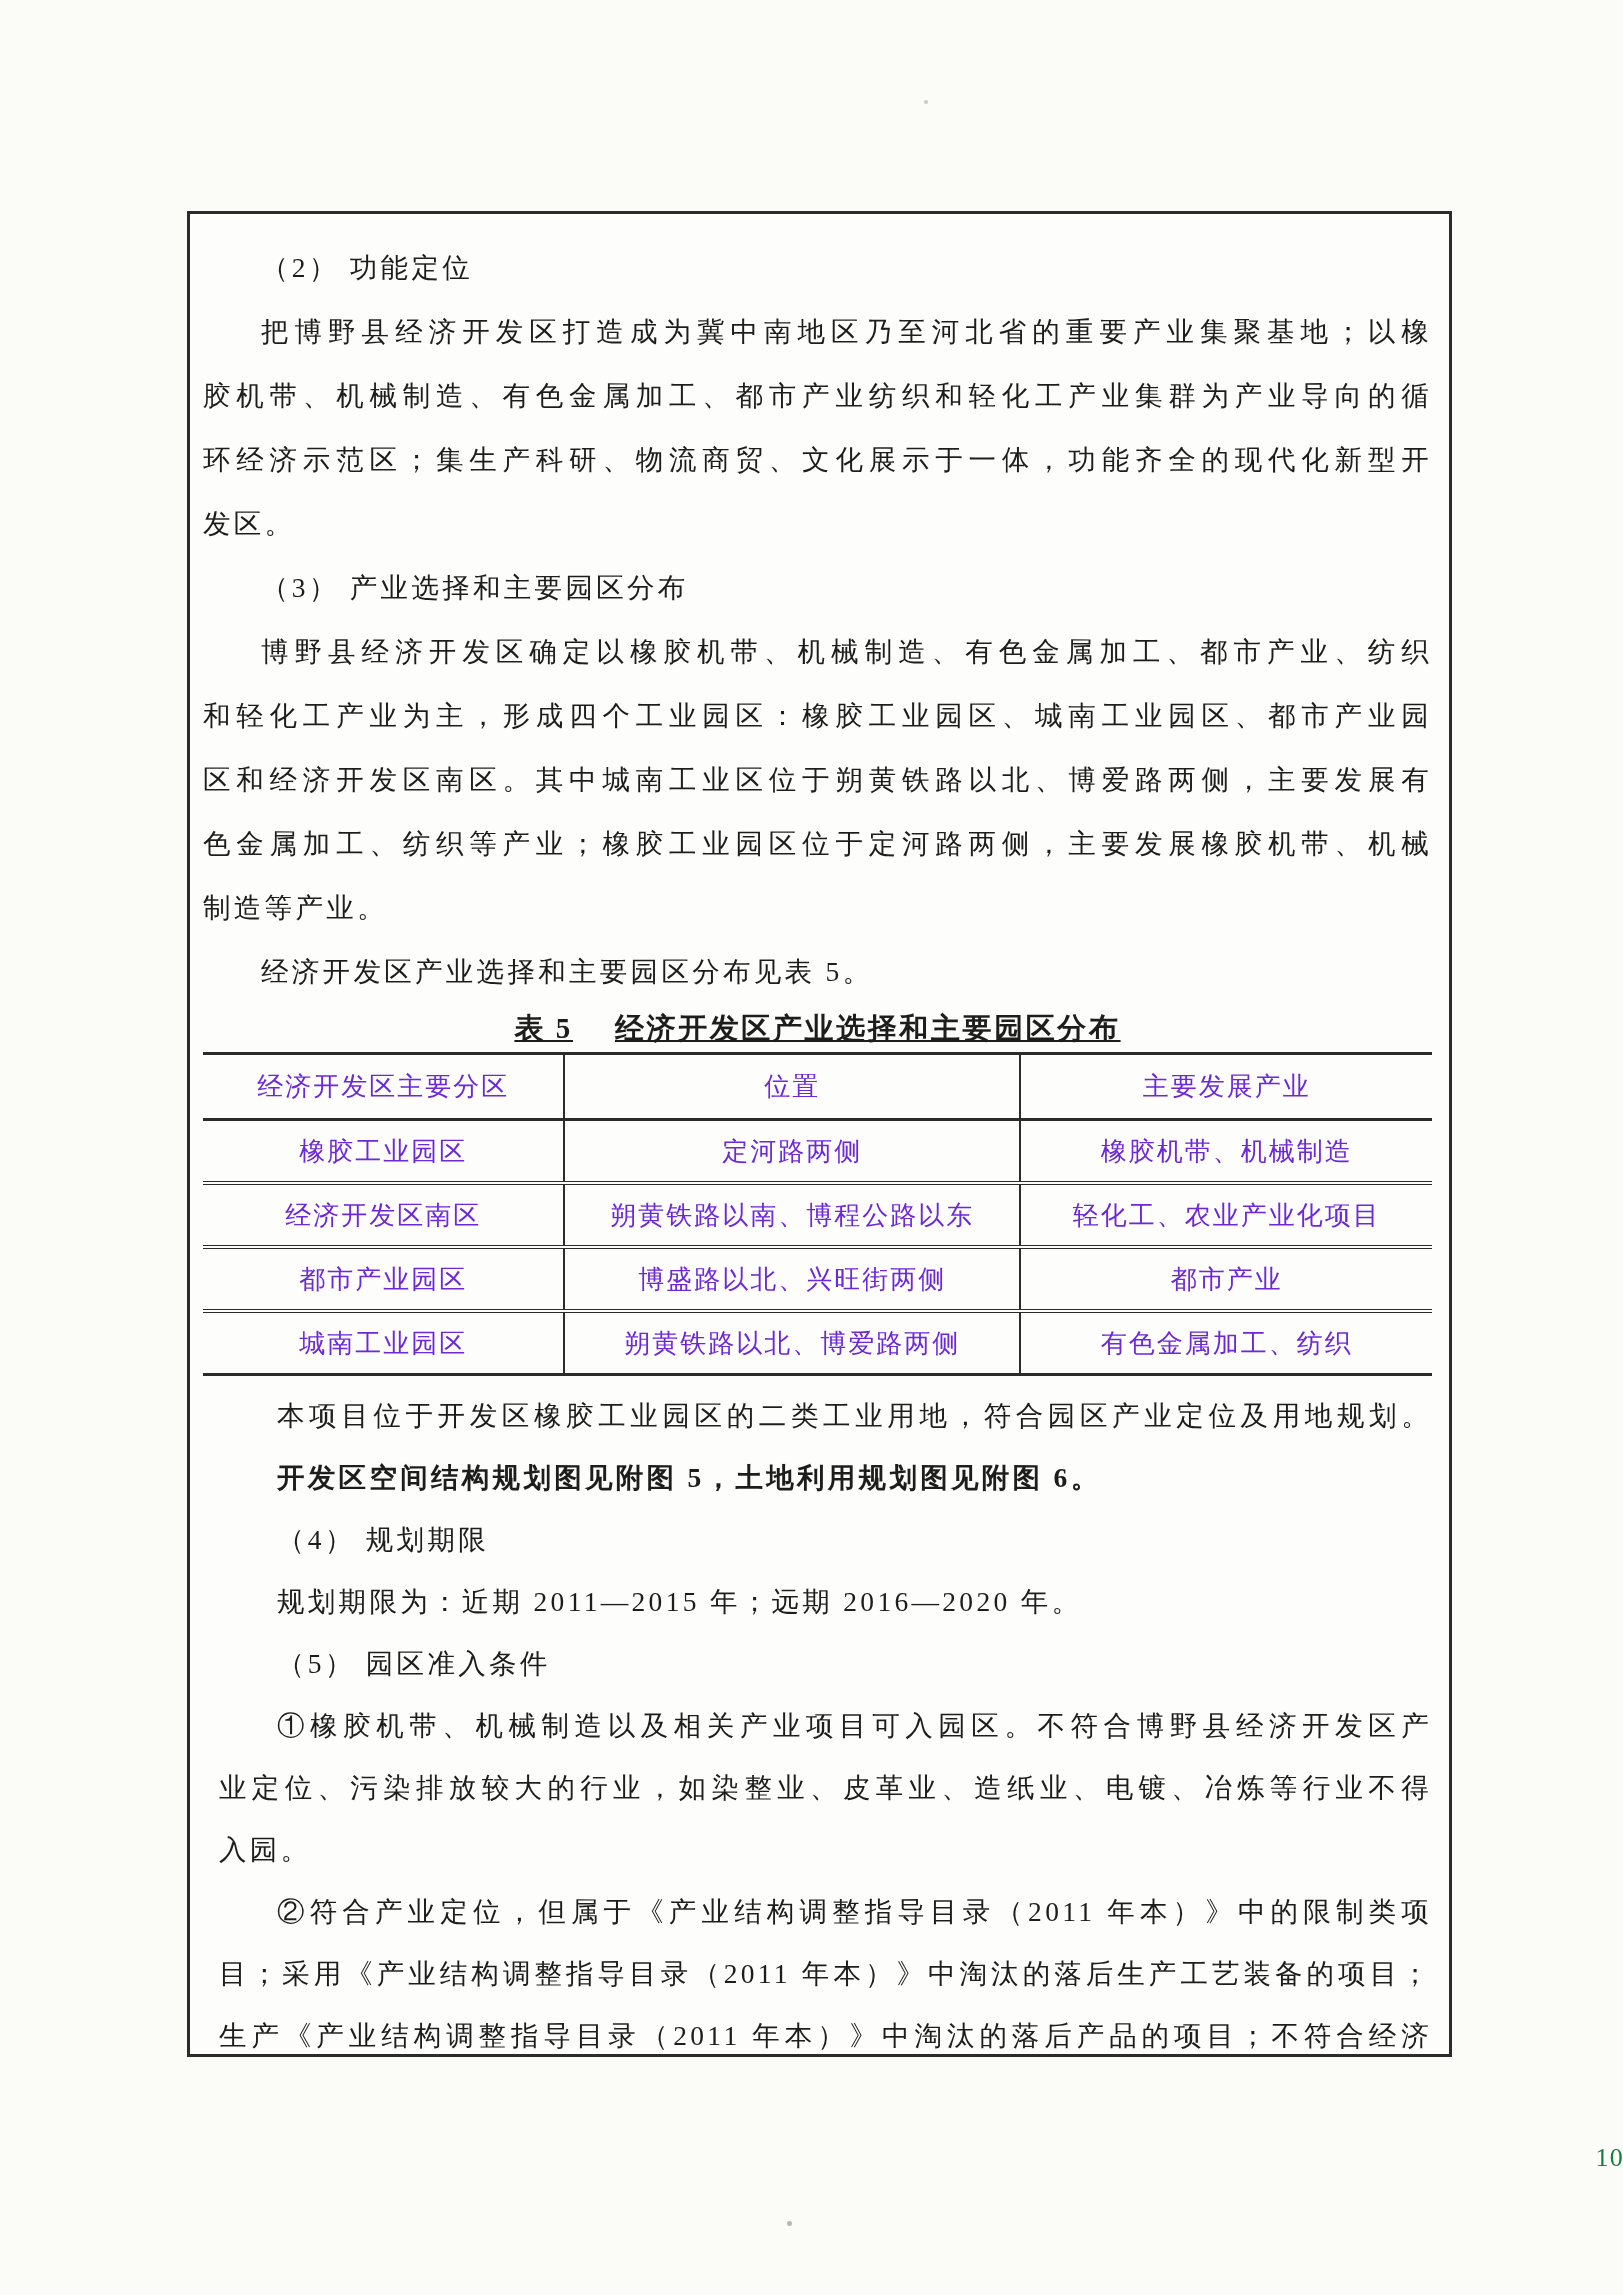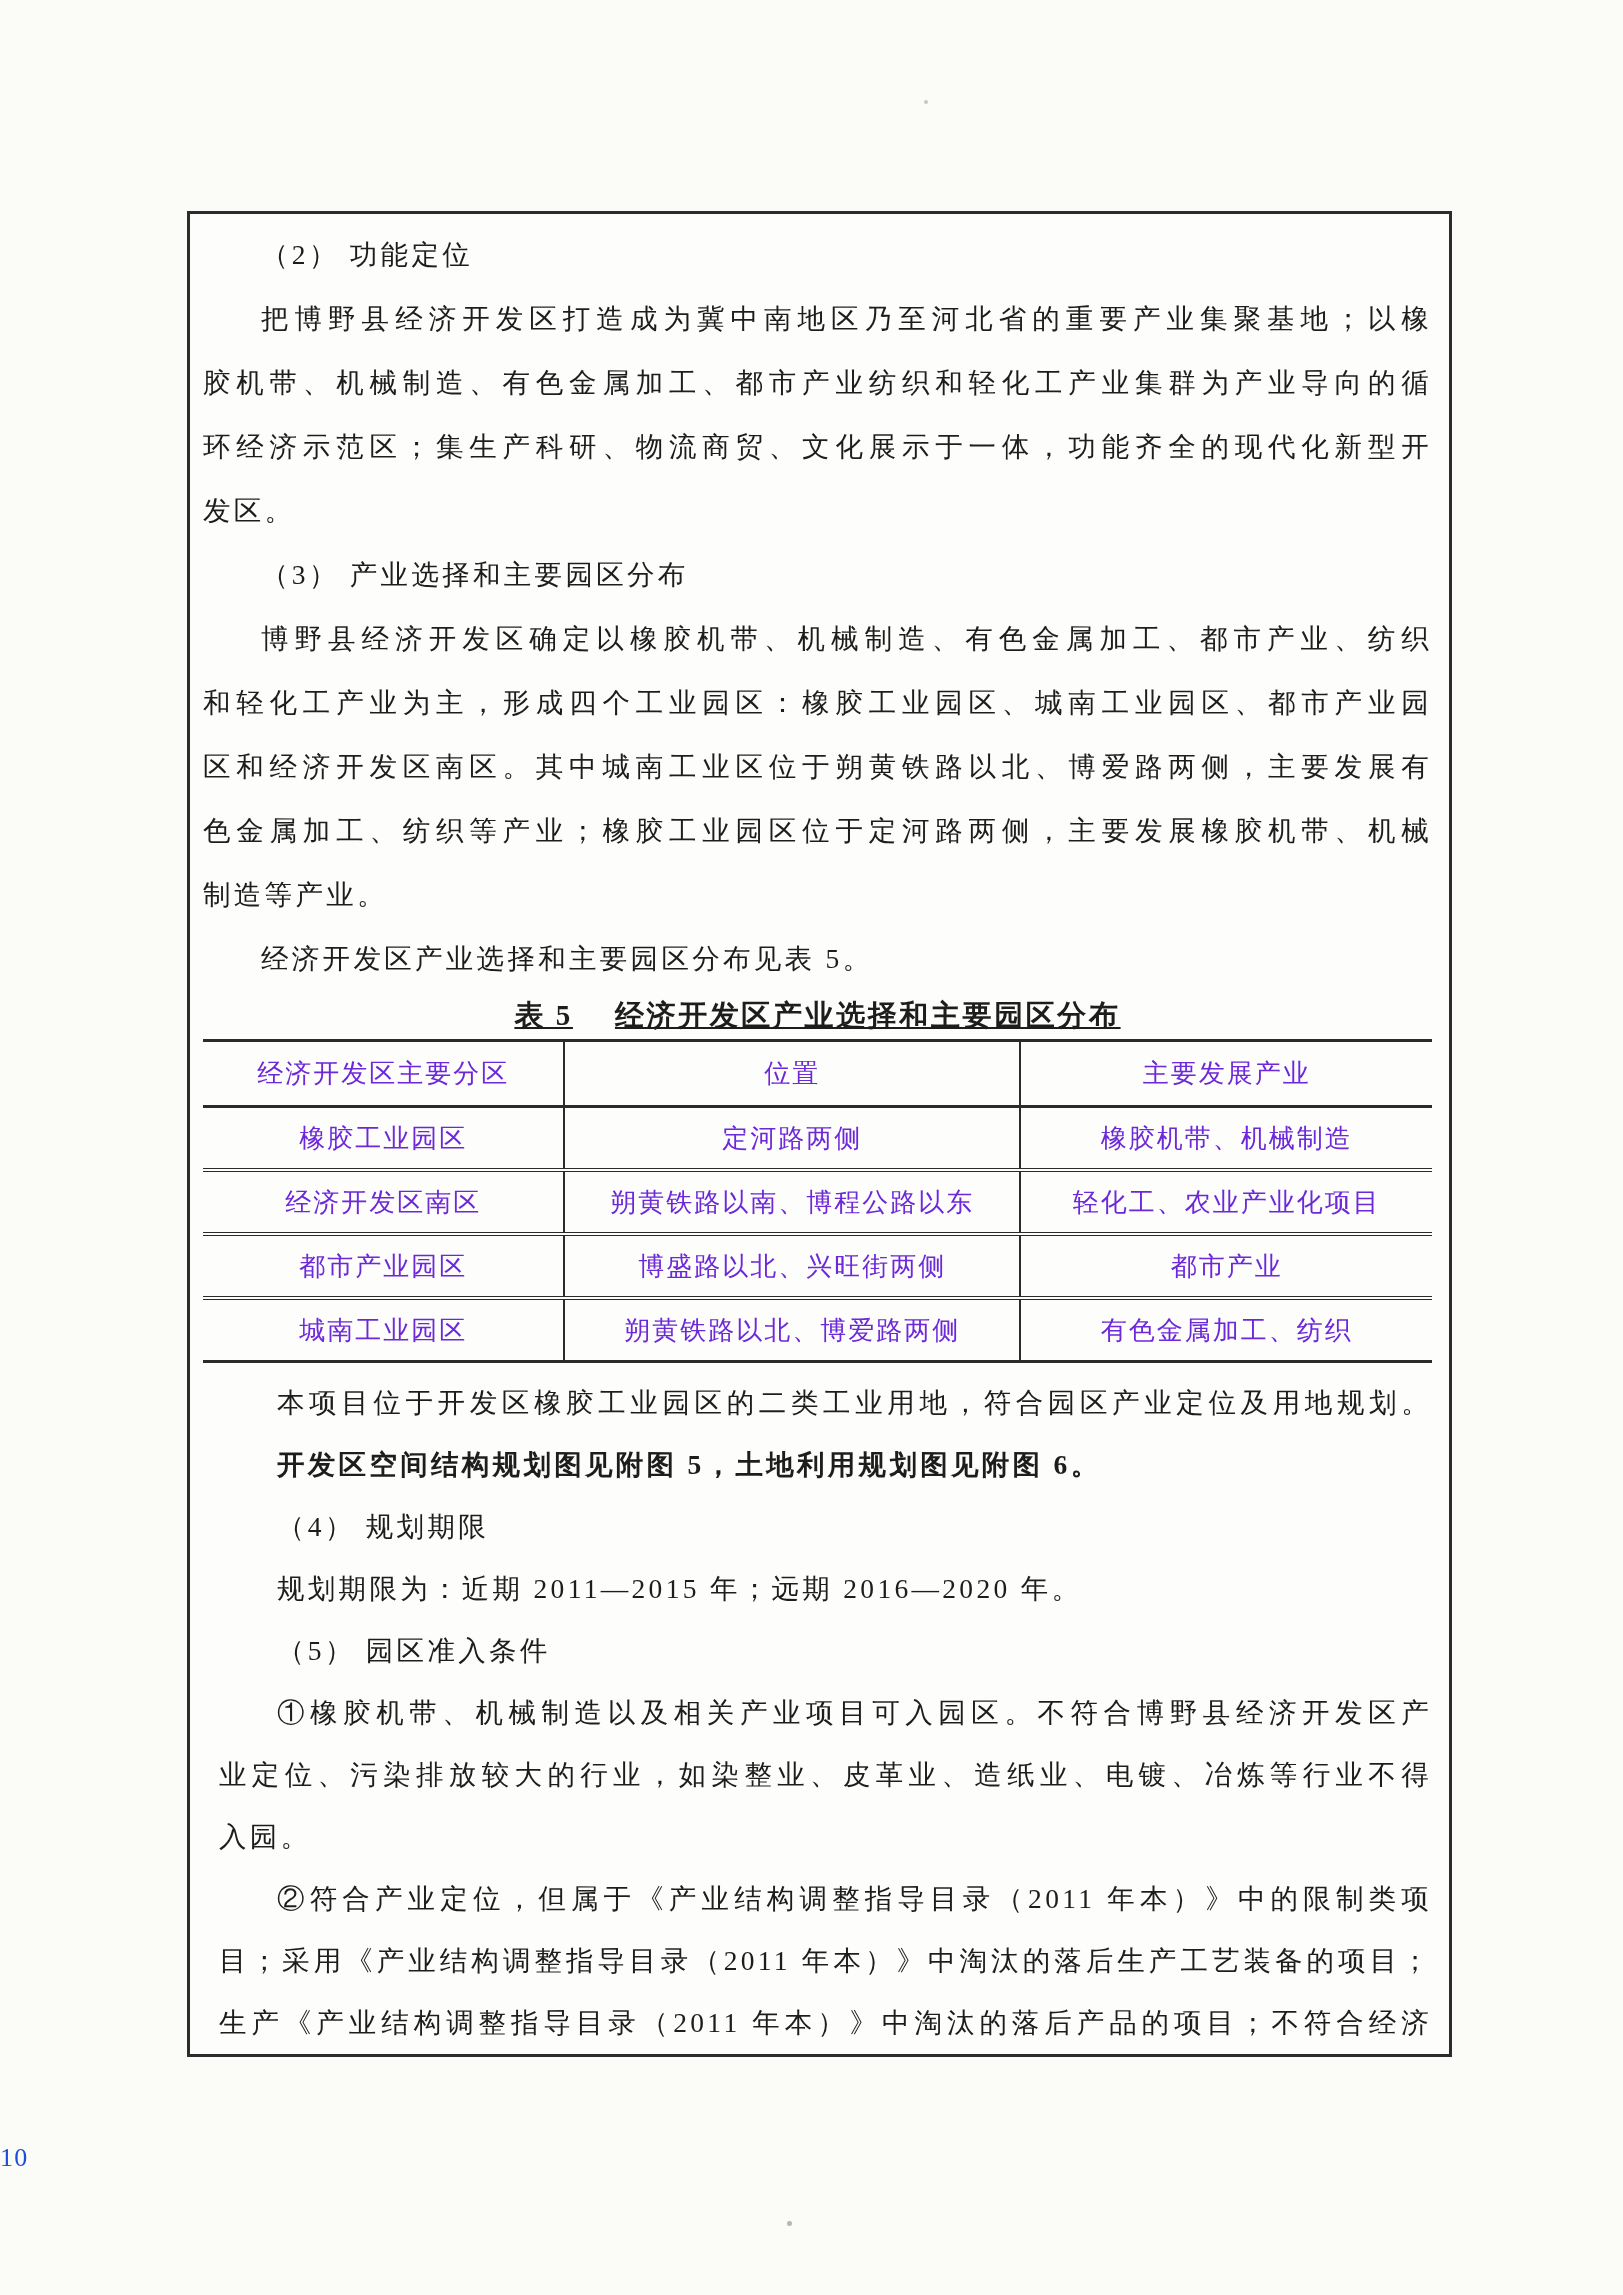--- a/index.html
+++ b/index.html
@@ -11,21 +11,21 @@
     color:#1d1d1d;
     overflow:hidden;
   }
   .content-box {
     position:absolute;
     left:187px; top:211px;
     width:1265px; height:1846px;
     box-sizing:border-box;
     border:3.3px solid #2c2c2c;
     background:#fdfdfb;
-    padding:9px 17px 0 13px;
+    padding:22px 17px 0 13px;
   }
   .line {
     font-size:27.5px;
     line-height:64px;
     height:64px;
     letter-spacing:3.3px;
     overflow:hidden;
     white-space:normal;
     text-align:left;
   }
@@ -60,23 +60,23 @@
     padding:0;
   }
   table.zoning thead th { height:63px; border-bottom:3.9px solid #2b2b2b; }
   table.zoning tbody td { height:60px; border-bottom:4.6px double #2b2b2b; }
   table.zoning tbody tr:last-child td { border-bottom:none; }
   table.zoning th + th, table.zoning td + td { border-left:2px solid #2b2b2b; }
   .page-number {
     position:absolute;
     left:0; right:0; top:2132px;
     height:52px; line-height:52px;
-    text-align:left;
+    text-align:right;
     font-size:26px;
-    color:#1d4ed8;
+    color:#15803d;
     letter-spacing:1.3px;
   }
   .speck { position:absolute; border-radius:50%; background:#8a8a8a; }
   .speck.s1 { left:924px; top:100px; width:3.9px; height:3.9px; opacity:.45; }
   .speck.s2 { left:787px; top:2221px; width:4.6px; height:4.6px; opacity:.6; }
 </style>
 </head>
 <body>
 
 <div class="page">

